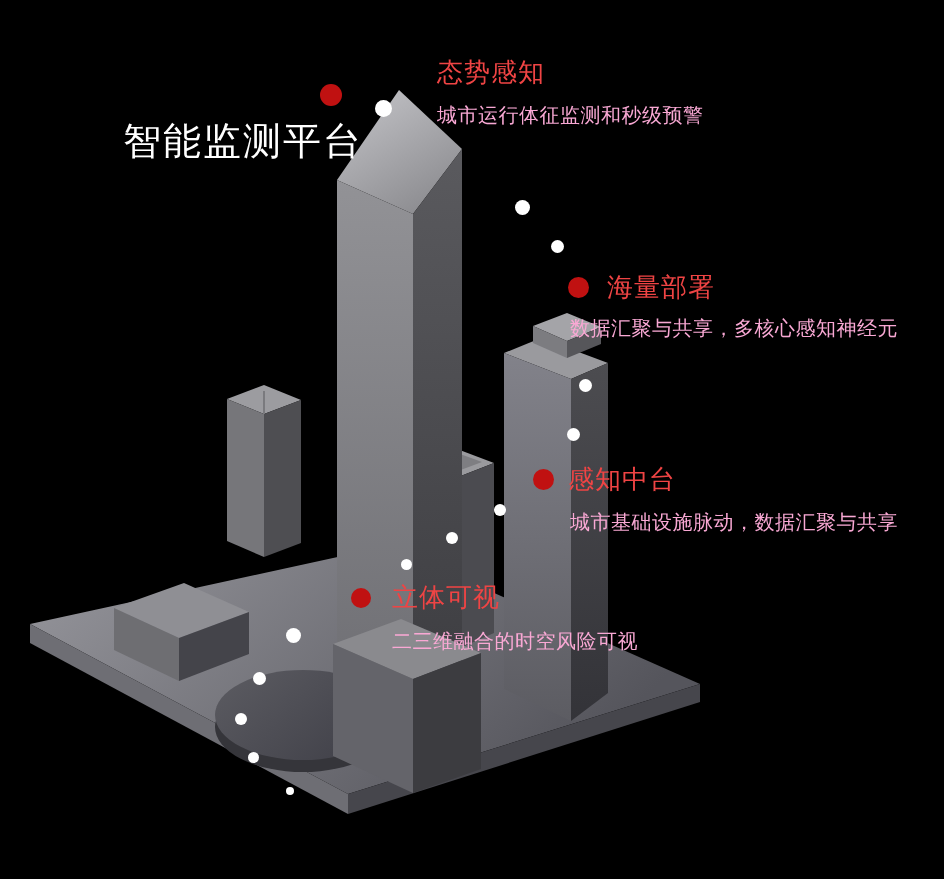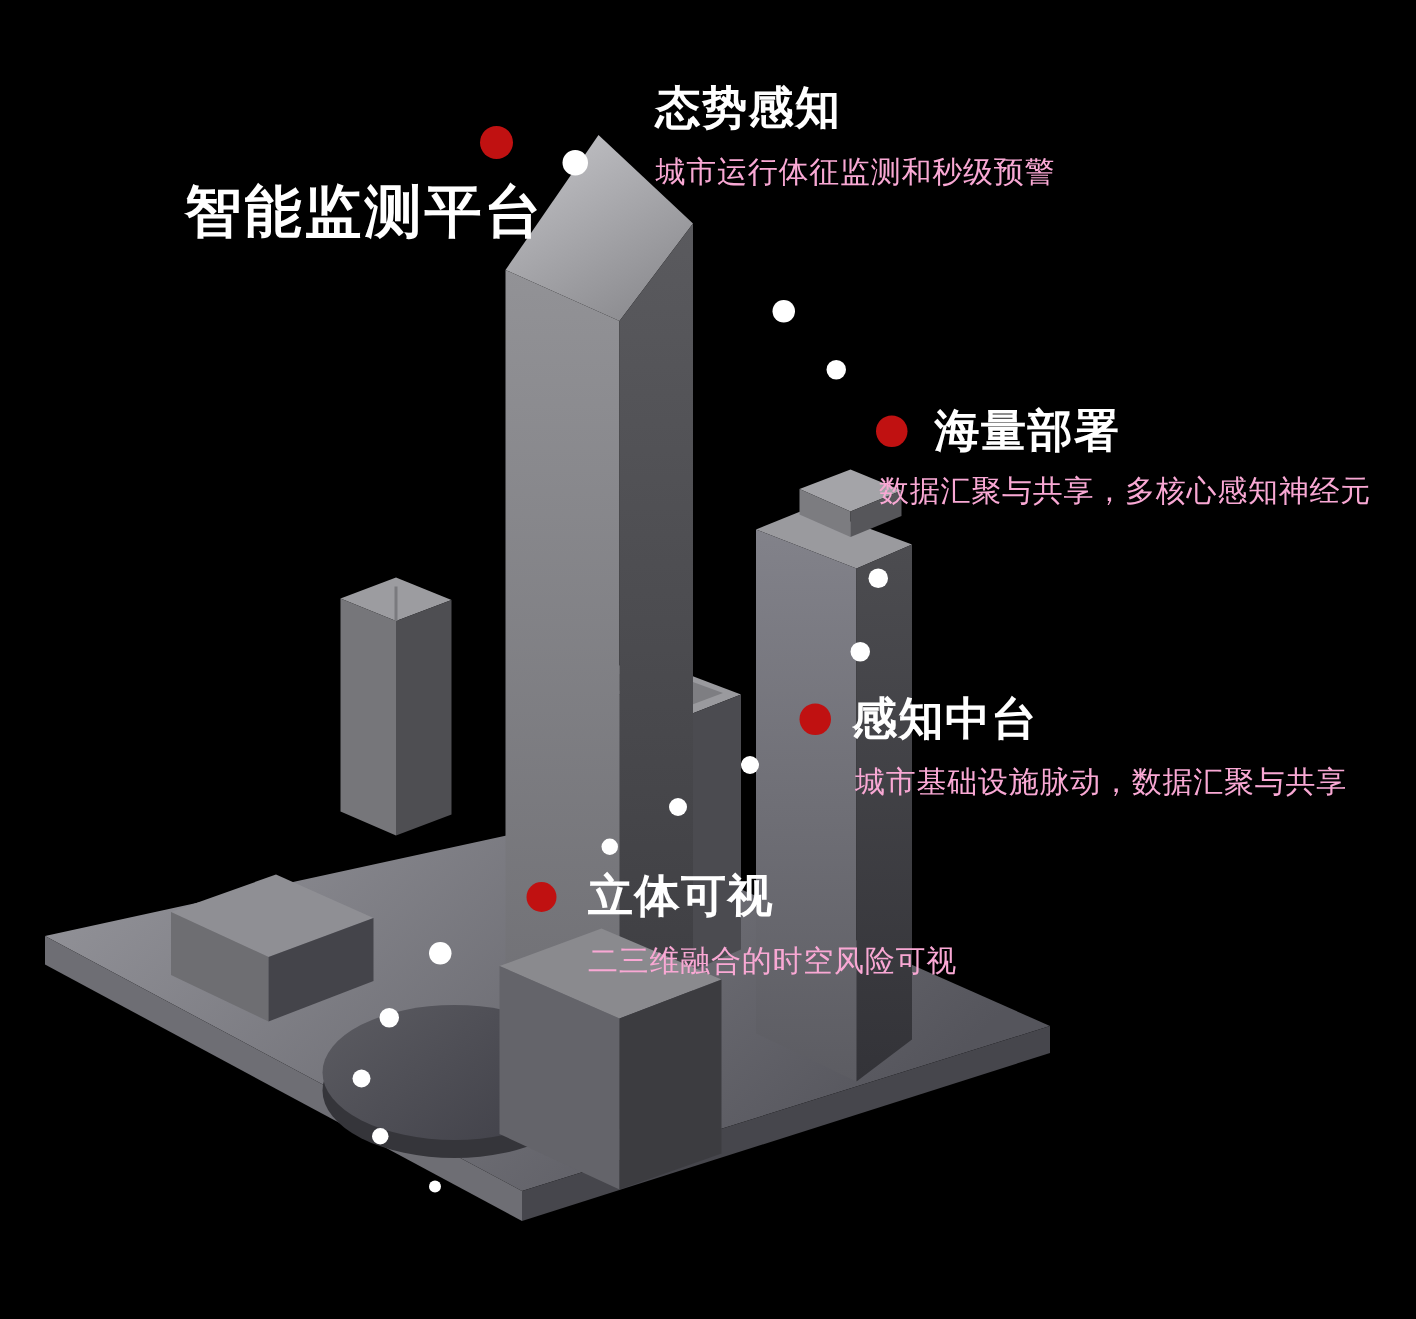--- a/index.html
+++ b/index.html
@@ -12,50 +12,50 @@
     overflow: hidden;
     font-family: "Liberation Sans", sans-serif;
   }
   .city { position: absolute; left: 0; top: 0; width: 944px; height: 879px; }
 
   .title {
     position: absolute;
     left: 123px;
     top: 116px;
     font-size: 38px;
-    font-weight: 700;
+    font-weight: 400;
     color: #ffffff;
     letter-spacing: 2px;
     white-space: nowrap;
   }
 
   .marker {
     position: absolute;
     border-radius: 50%;
     background: var(--accent);
   }
   #marker-top { left: 320px; top: 84px; width: 22px; height: 22px; }
 
   .feature { position: absolute; color: #fff; white-space: nowrap; }
   .feature .row { display: flex; align-items: center; }
   .feature .dot {
     width: 21px; height: 21px; border-radius: 50%;
     background: var(--accent); flex: 0 0 auto;
   }
   .feature h2 {
-    margin: 0; font-size: 30px; font-weight: 700;
-    letter-spacing: 1px; color: #ffffff; line-height: 31px;
+    margin: 0; font-size: 26px; font-weight: 400;
+    letter-spacing: 1px; color: #ef4444; line-height: 31px;
   }
   .feature p {
     margin: 0; font-size: 20px; color: #f9a8d4;
     letter-spacing: 0.5px; line-height: 24px;
   }
   #feature-1 { left: 437px; top: 57px; }
   #feature-1 p { margin-top: 15px; }
-  #feature-2 { left: 568px; top: 272px; margin-left: 16px; }
+  #feature-2 { left: 568px; top: 272px; }
   #feature-2 .dot { margin-right: 18px; }
   #feature-2 p { margin-top: 13px; padding-left: 2px; }
   #feature-3 { left: 533px; top: 464px; }
   #feature-3 .dot { margin-right: 14px; }
   #feature-3 p { margin-top: 15px; padding-left: 37px; }
   #feature-4 { left: 351px; top: 582px; }
   #feature-4 .dot { margin-right: 21px; width: 20px; height: 20px; }
   #feature-4 p { margin-top: 16px; padding-left: 41px; }
 
   .tdot { position: absolute; border-radius: 50%; background: #ffffff; }

